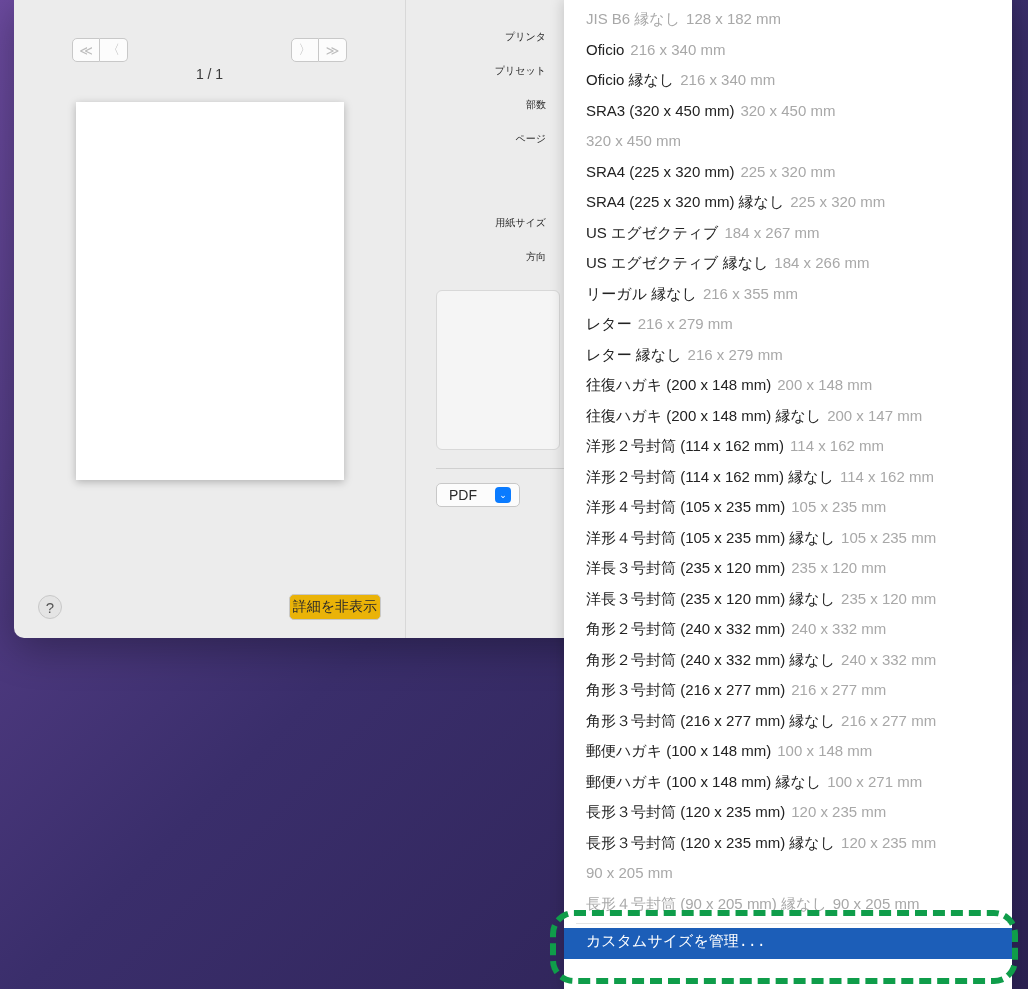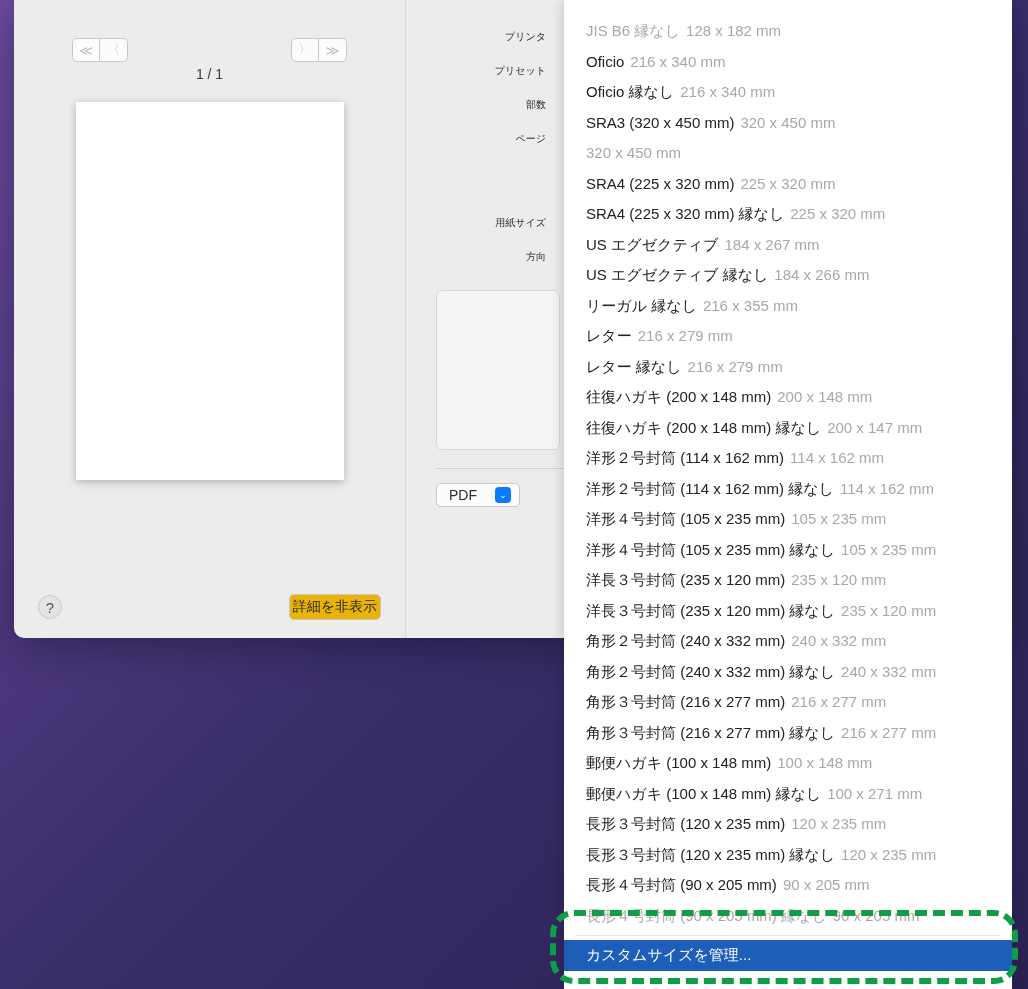--- a/index.html
+++ b/index.html
@@ -164,21 +164,21 @@
       position: absolute;
       top: 0;
       left: 564px;
       width: 448px;
       height: 989px;
       background: #fff;
       box-shadow: -2px 0 12px rgba(0,0,0,0.15);
       overflow: hidden;
     }
     .menu-items {
-      padding: 16px 0 0 0;
+      padding: 4px 0 0 0;
     }
     .menu-item {
       padding: 4px 18px 4px 22px;
       font-size: 15px;
       line-height: 1.5;
       color: #222;
       display: flex;
       align-items: baseline;
       gap: 6px;
       cursor: default;
@@ -187,21 +187,21 @@
     .menu-item .dim, .menu-item.disabled .name { color: #a8a8a8; }
     .menu-item.disabled { color: #a8a8a8; }
     .menu-sep {
       border-top: 1px solid #e4e4e4;
       margin: 4px 12px;
     }
     .menu-item.selected {
       background: #1c5eb8;
       color: #fff;
     }
-    .menu-item.selected .name { color: #fff; }
+    .menu-item.selected .name { color: #fff; font-family: Liberation Mono, monospace; }
     .highlight-box {
       position: absolute;
       left: 550px;
       top: 910px;
       width: 468px;
       height: 74px;
       border: 6px dashed #0f9d4a;
       border-radius: 24px;
       pointer-events: none;
     }
@@ -368,21 +368,20 @@
       </div>
       <div class="menu-item">
         <span class="name">長形３号封筒 (120 x 235 mm)</span>
         <span class="dim">120 x 235 mm</span>
       </div>
       <div class="menu-item">
         <span class="name">長形３号封筒 (120 x 235 mm) 縁なし</span>
         <span class="dim">120 x 235 mm</span>
       </div>
       <div class="menu-item">
-        <span class="name">長形４号封筒 (90 x 205 mm)</span>
         <span class="dim">90 x 205 mm</span>
       </div>
       <div class="menu-item disabled">
         <span class="name">長形４号封筒 (90 x 205 mm) 縁なし</span>
         <span class="dim">90 x 205 mm</span>
       </div>
       <div class="menu-sep"></div>
       <div class="menu-item selected">
         <span class="name">カスタムサイズを管理...</span>
       </div>

